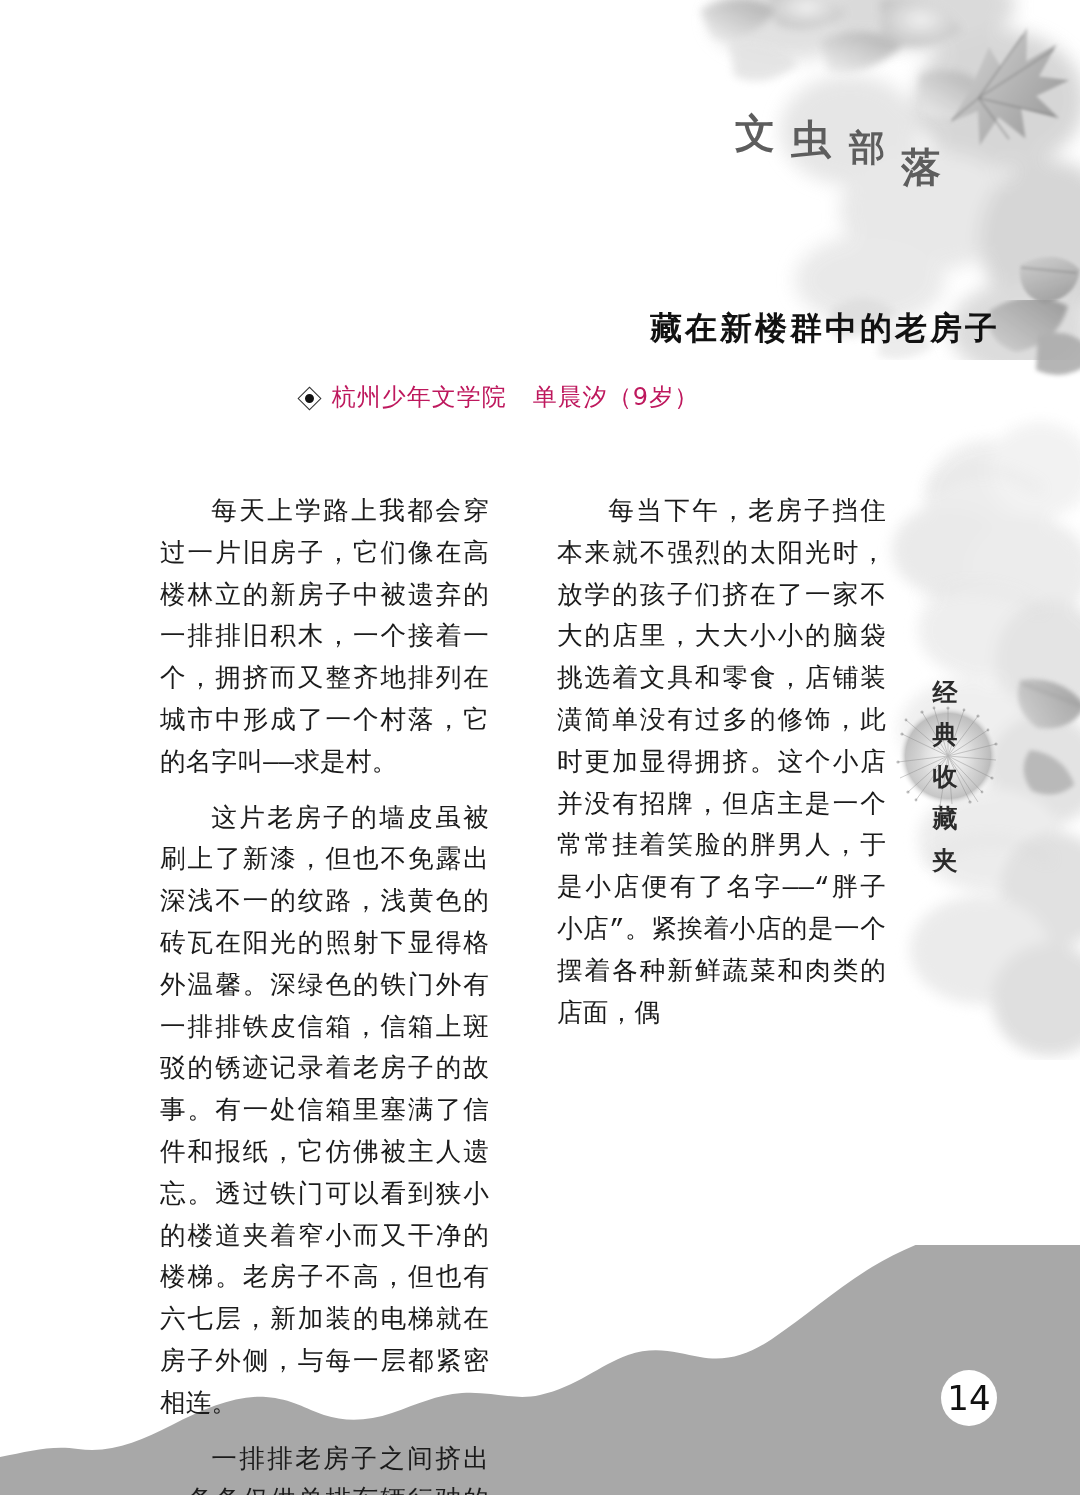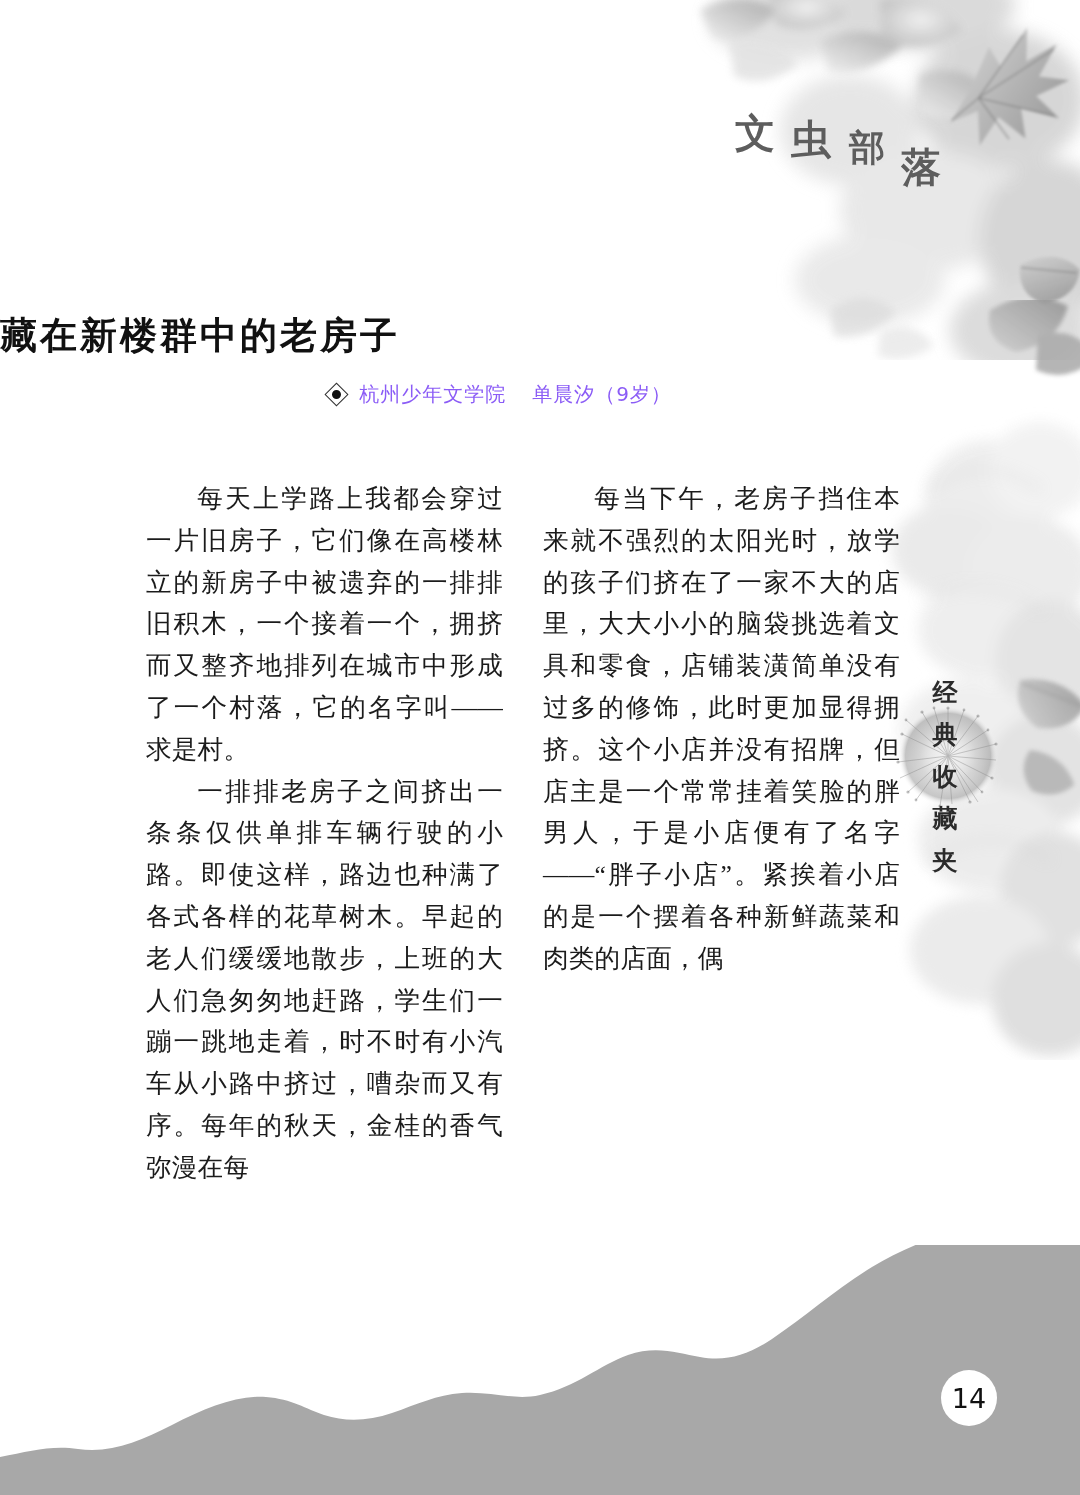--- a/index.html
+++ b/index.html
@@ -67,40 +67,40 @@
   .mh1 { left: 56px;  top: 16px; font-size: 40px; }
   .mh2 { left: 114px; top: 28px; font-size: 36px; }
   .mh3 { left: 166px; top: 44px; font-size: 40px; }
 
   
   .article-title {
     position: absolute;
     top: 286px;
     left: 0;
     width: 1000px;
-    text-align: left;
+    text-align: right;
     z-index: 5;
     font-family: "DejaVu Sans", "Liberation Sans", sans-serif;
-    font-size: 37px;
+    font-size: 32px;
     font-weight: 700;
     letter-spacing: 3px;
     color: #111;
   }
 
   
   .byline {
     position: absolute;
     top: 381px;
     left: 0;
     width: 1000px;
     text-align: center;
     z-index: 5;
     font-family: "DejaVu Sans", "Liberation Sans", sans-serif;
-    font-size: 20px;
-    color: #8b5cf6;
+    font-size: 24px;
+    color: #be185d;
     letter-spacing: 1px;
     white-space: nowrap;
   }
   .byline-diamond {
     display: inline-block;
     width: 17px;
     height: 17px;
     border: 1.5px solid #333;
     transform: rotate(45deg);
     position: relative;
@@ -123,22 +123,22 @@
     position: absolute;
     top: 478px;
     left: 146px;
     width: 754px;
     z-index: 4;
     display: flex;
     gap: 40px;
   }
   .col { width: 357px; }
   .col p {
-    margin: 0;
-    font-family: Liberation Serif, serif;
+    margin: 14px;
+    font-family: Liberation Mono, monospace;
     font-size: 25.6px;
     line-height: 41.8px;
     color: #1b1b1b;
     text-align: justify;
     text-indent: 2em;
     letter-spacing: 0.2px;
     text-justify: inter-character;
   }
 
   
@@ -184,21 +184,21 @@
     top: 1370px;
     width: 56px;
     height: 56px;
     border-radius: 50%;
     background: #ffffff;
     z-index: 7;
     display: flex;
     align-items: center;
     justify-content: center;
     font-family: "DejaVu Sans", "Liberation Sans", sans-serif;
-    font-size: 27px;
+    font-size: 34px;
     font-weight: 400;
     color: #111;
   }
 </style>
 </head>
 <body>
 
 <div class="page">
 
   <svg class="foliage-top" viewBox="0 0 420 380" aria-hidden="true">
@@ -330,20 +330,21 @@
 
   <h1 class="article-title">藏在新楼群中的老房子</h1>
 
   <div class="byline">
     <span class="byline-diamond"></span><span class="byline-school">杭州少年文学院</span><span>单晨汐</span><span>（9岁）</span>
   </div>
 
   <div class="columns">
     <div class="col">
       <p>每天上学路上我都会穿过一片旧房子，它们像在高楼林立的新房子中被遗弃的一排排旧积木，一个接着一个，拥挤而又整齐地排列在城市中形成了一个村落，它的名字叫——求是村。</p>
+      <p>这片老房子的墙皮虽被刷上了新漆，但也不免露出深浅不一的纹路，浅黄色的砖瓦在阳光的照射下显得格外温馨。深绿色的铁门外有一排排铁皮信箱，信箱上斑驳的锈迹记录着老房子的故事。有一处信箱里塞满了信件和报纸，它仿佛被主人遗忘。透过铁门可以看到狭小的楼道夹着窄小而又干净的楼梯。老房子不高，但也有六七层，新加装的电梯就在房子外侧，与每一层都紧密相连。</p>
       <p>一排排老房子之间挤出一条条仅供单排车辆行驶的小路。即使这样，路边也种满了各式各样的花草树木。早起的老人们缓缓地散步，上班的大人们急匆匆地赶路，学生们一蹦一跳地走着，时不时有小汽车从小路中挤过，嘈杂而又有序。每年的秋天，金桂的香气弥漫在每</p>
     </div>
     <div class="col">
       <p>每当下午，老房子挡住本来就不强烈的太阳光时，放学的孩子们挤在了一家不大的店里，大大小小的脑袋挑选着文具和零食，店铺装潢简单没有过多的修饰，此时更加显得拥挤。这个小店并没有招牌，但店主是一个常常挂着笑脸的胖男人，于是小店便有了名字——“胖子小店”。紧挨着小店的是一个摆着各种新鲜蔬菜和肉类的店面，偶</p>
     </div>
   </div>
 
   <svg class="sidebar-bloom" viewBox="0 0 112 112" aria-hidden="true">
     <defs>
       <radialGradient id="dand" cx="50%" cy="50%" r="50%">

